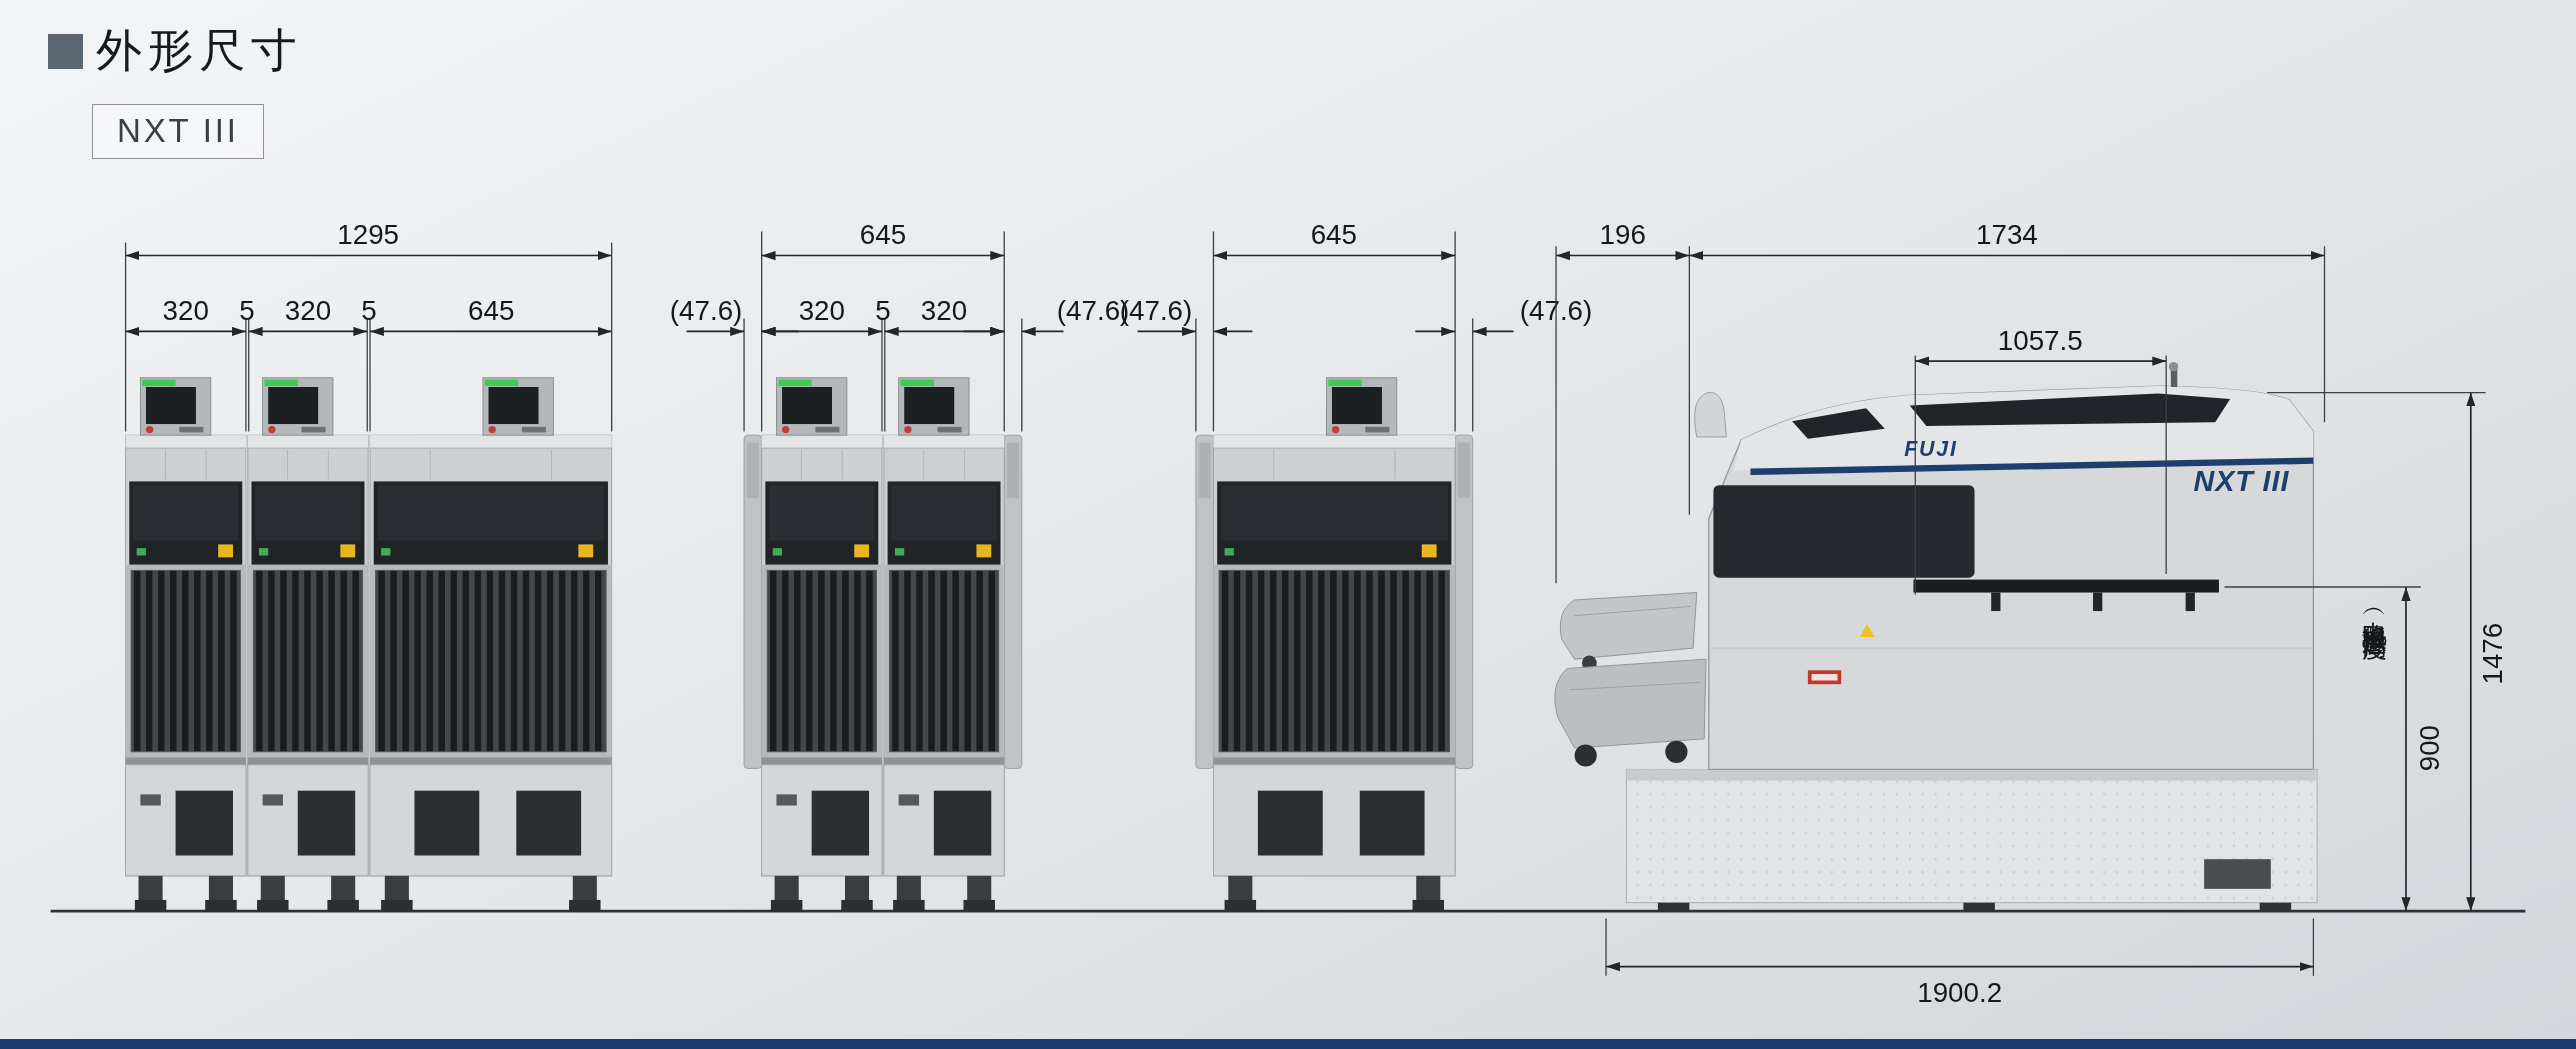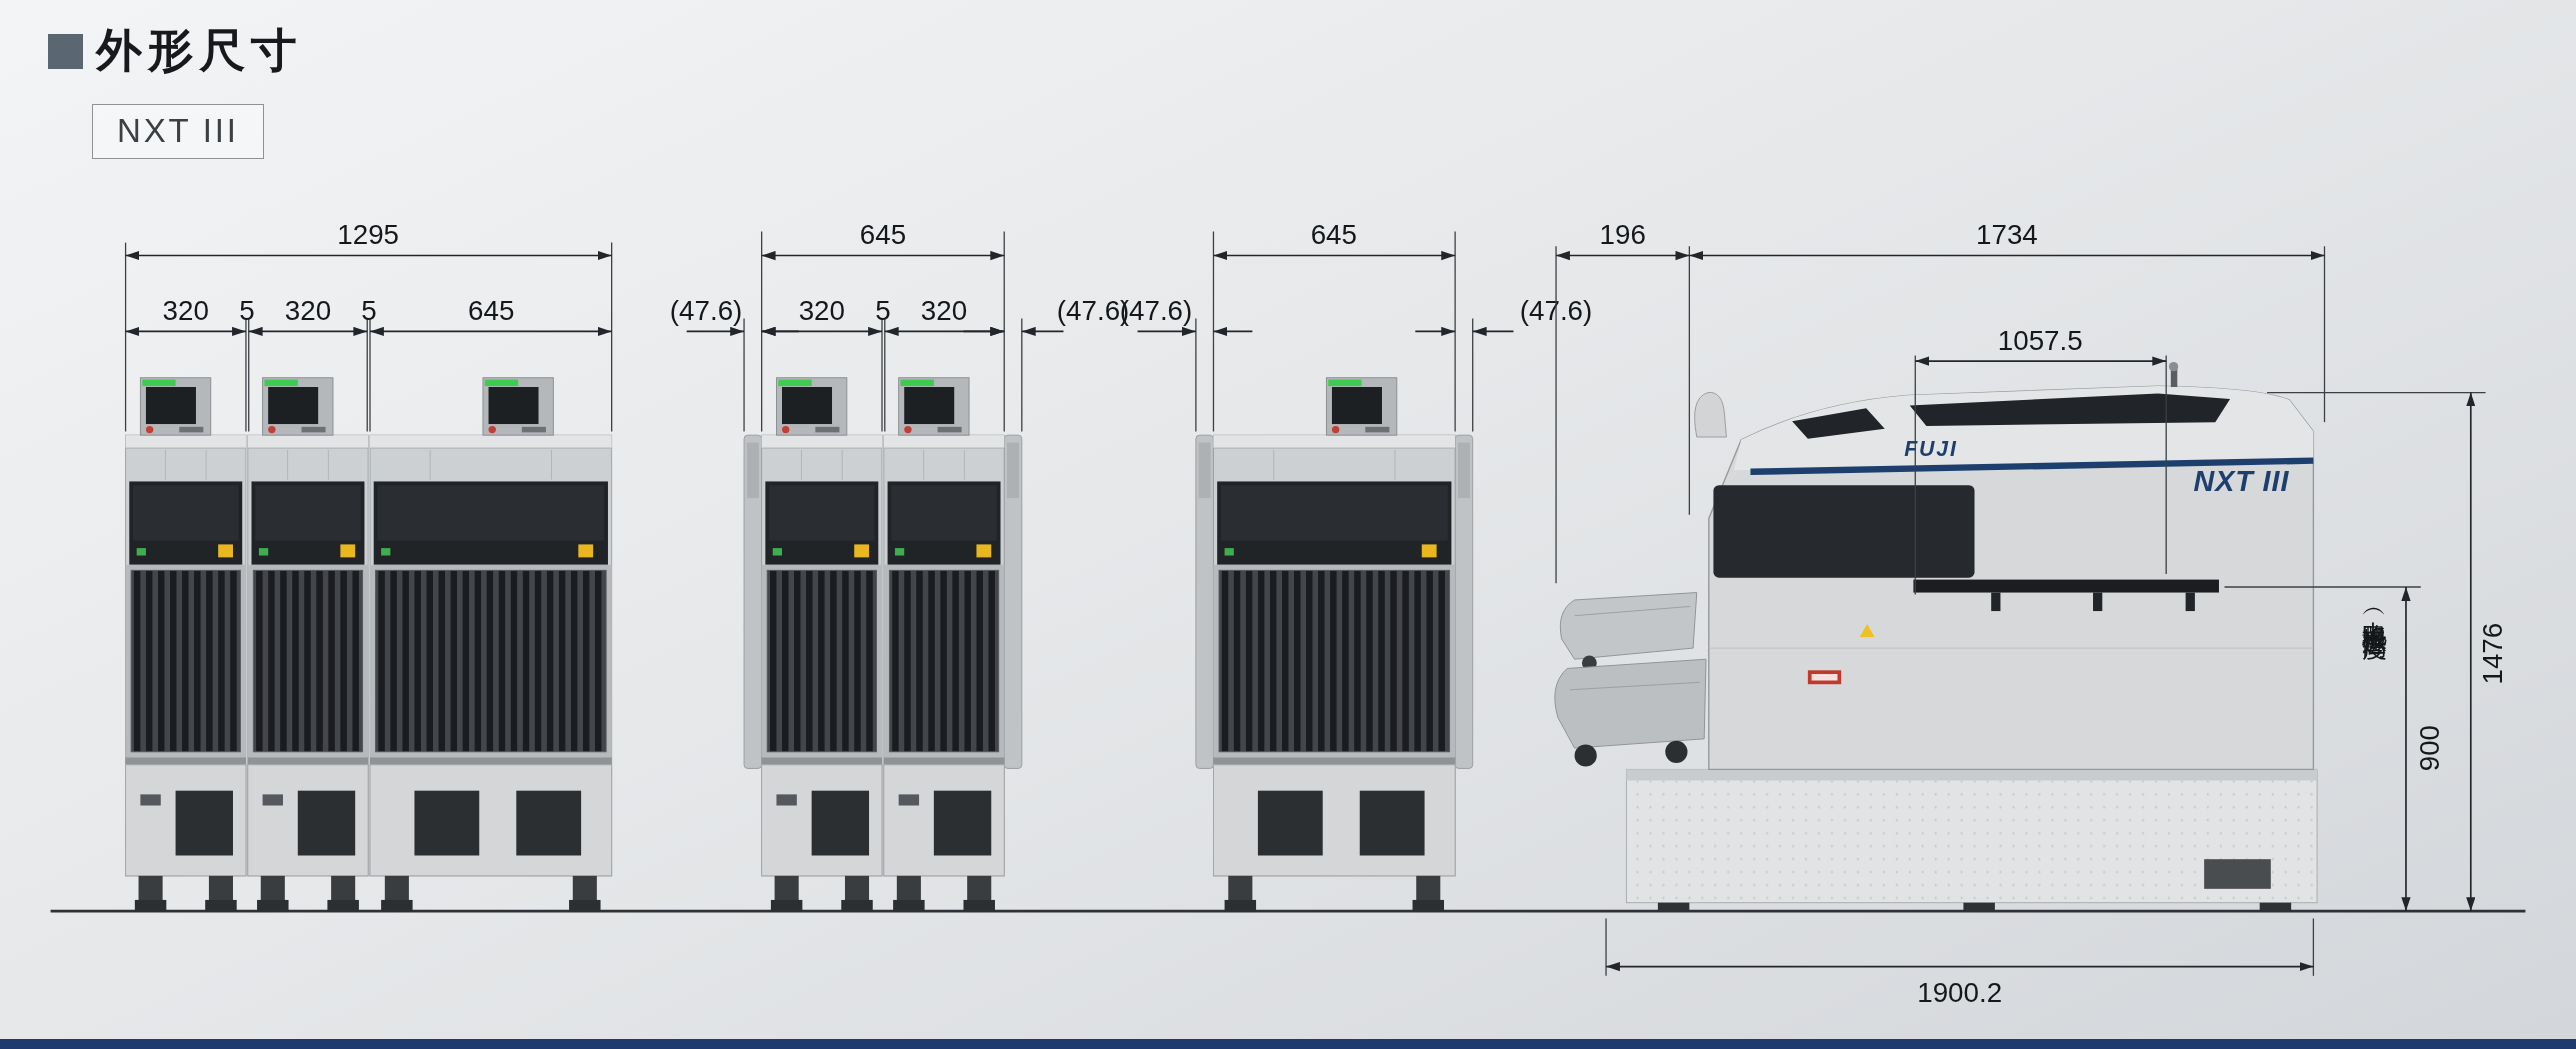--- a/index.html
+++ b/index.html
@@ -3,21 +3,21 @@
 <meta charset="utf-8">
 <style>
   html,body{margin:0;padding:0;background:#cfd2d6;}
   .stage{position:relative;width:2576px;height:1049px;overflow:hidden;
     background:linear-gradient(155deg,#f3f4f6 0%,#e6e8ea 45%,#d3d6da 100%);
     font-family:"Liberation Sans","DejaVu Sans",sans-serif;}
   svg.drawing{position:absolute;left:0;top:0;}
   .title-row{position:absolute;left:48px;top:20.4px;display:flex;align-items:center;gap:13px;}
   .title-square{width:35px;height:35px;background:#5a6772;display:inline-block;}
   .title-row h1{margin:0;font-family:"DejaVu Serif","Liberation Serif",serif;
-    font-size:46px;font-weight:700;color:#17191c;letter-spacing:5.6px;}
+    font-size:46px;font-weight:400;color:#17191c;letter-spacing:5.6px;}
   .model-box{position:absolute;left:92px;top:104px;border:1.9px solid #8f9295;
     background:rgba(249,250,251,.55);padding:7.4px 24px;font-size:33px;color:#3c4043;letter-spacing:2.8px;}
   .transport-note{position:absolute;left:2358px;top:600px;height:309px;
     writing-mode:vertical-rl;font-size:25px;color:#15181b;letter-spacing:1.9px;
     font-family:"DejaVu Sans","Liberation Sans",sans-serif;display:flex;align-items:center;}
   .bottom-bar{position:absolute;left:0;right:0;bottom:0;height:10.2px;background:#1e3a6e;}
   
   .w{stroke:#3c4044;stroke-width:1.4;fill:none;}
   .dl{stroke:#22262a;stroke-width:1.8;fill:none;}
   .dt{font-size:30px;fill:#15181b;text-anchor:middle;font-family:"Liberation Sans","DejaVu Sans",sans-serif;}

